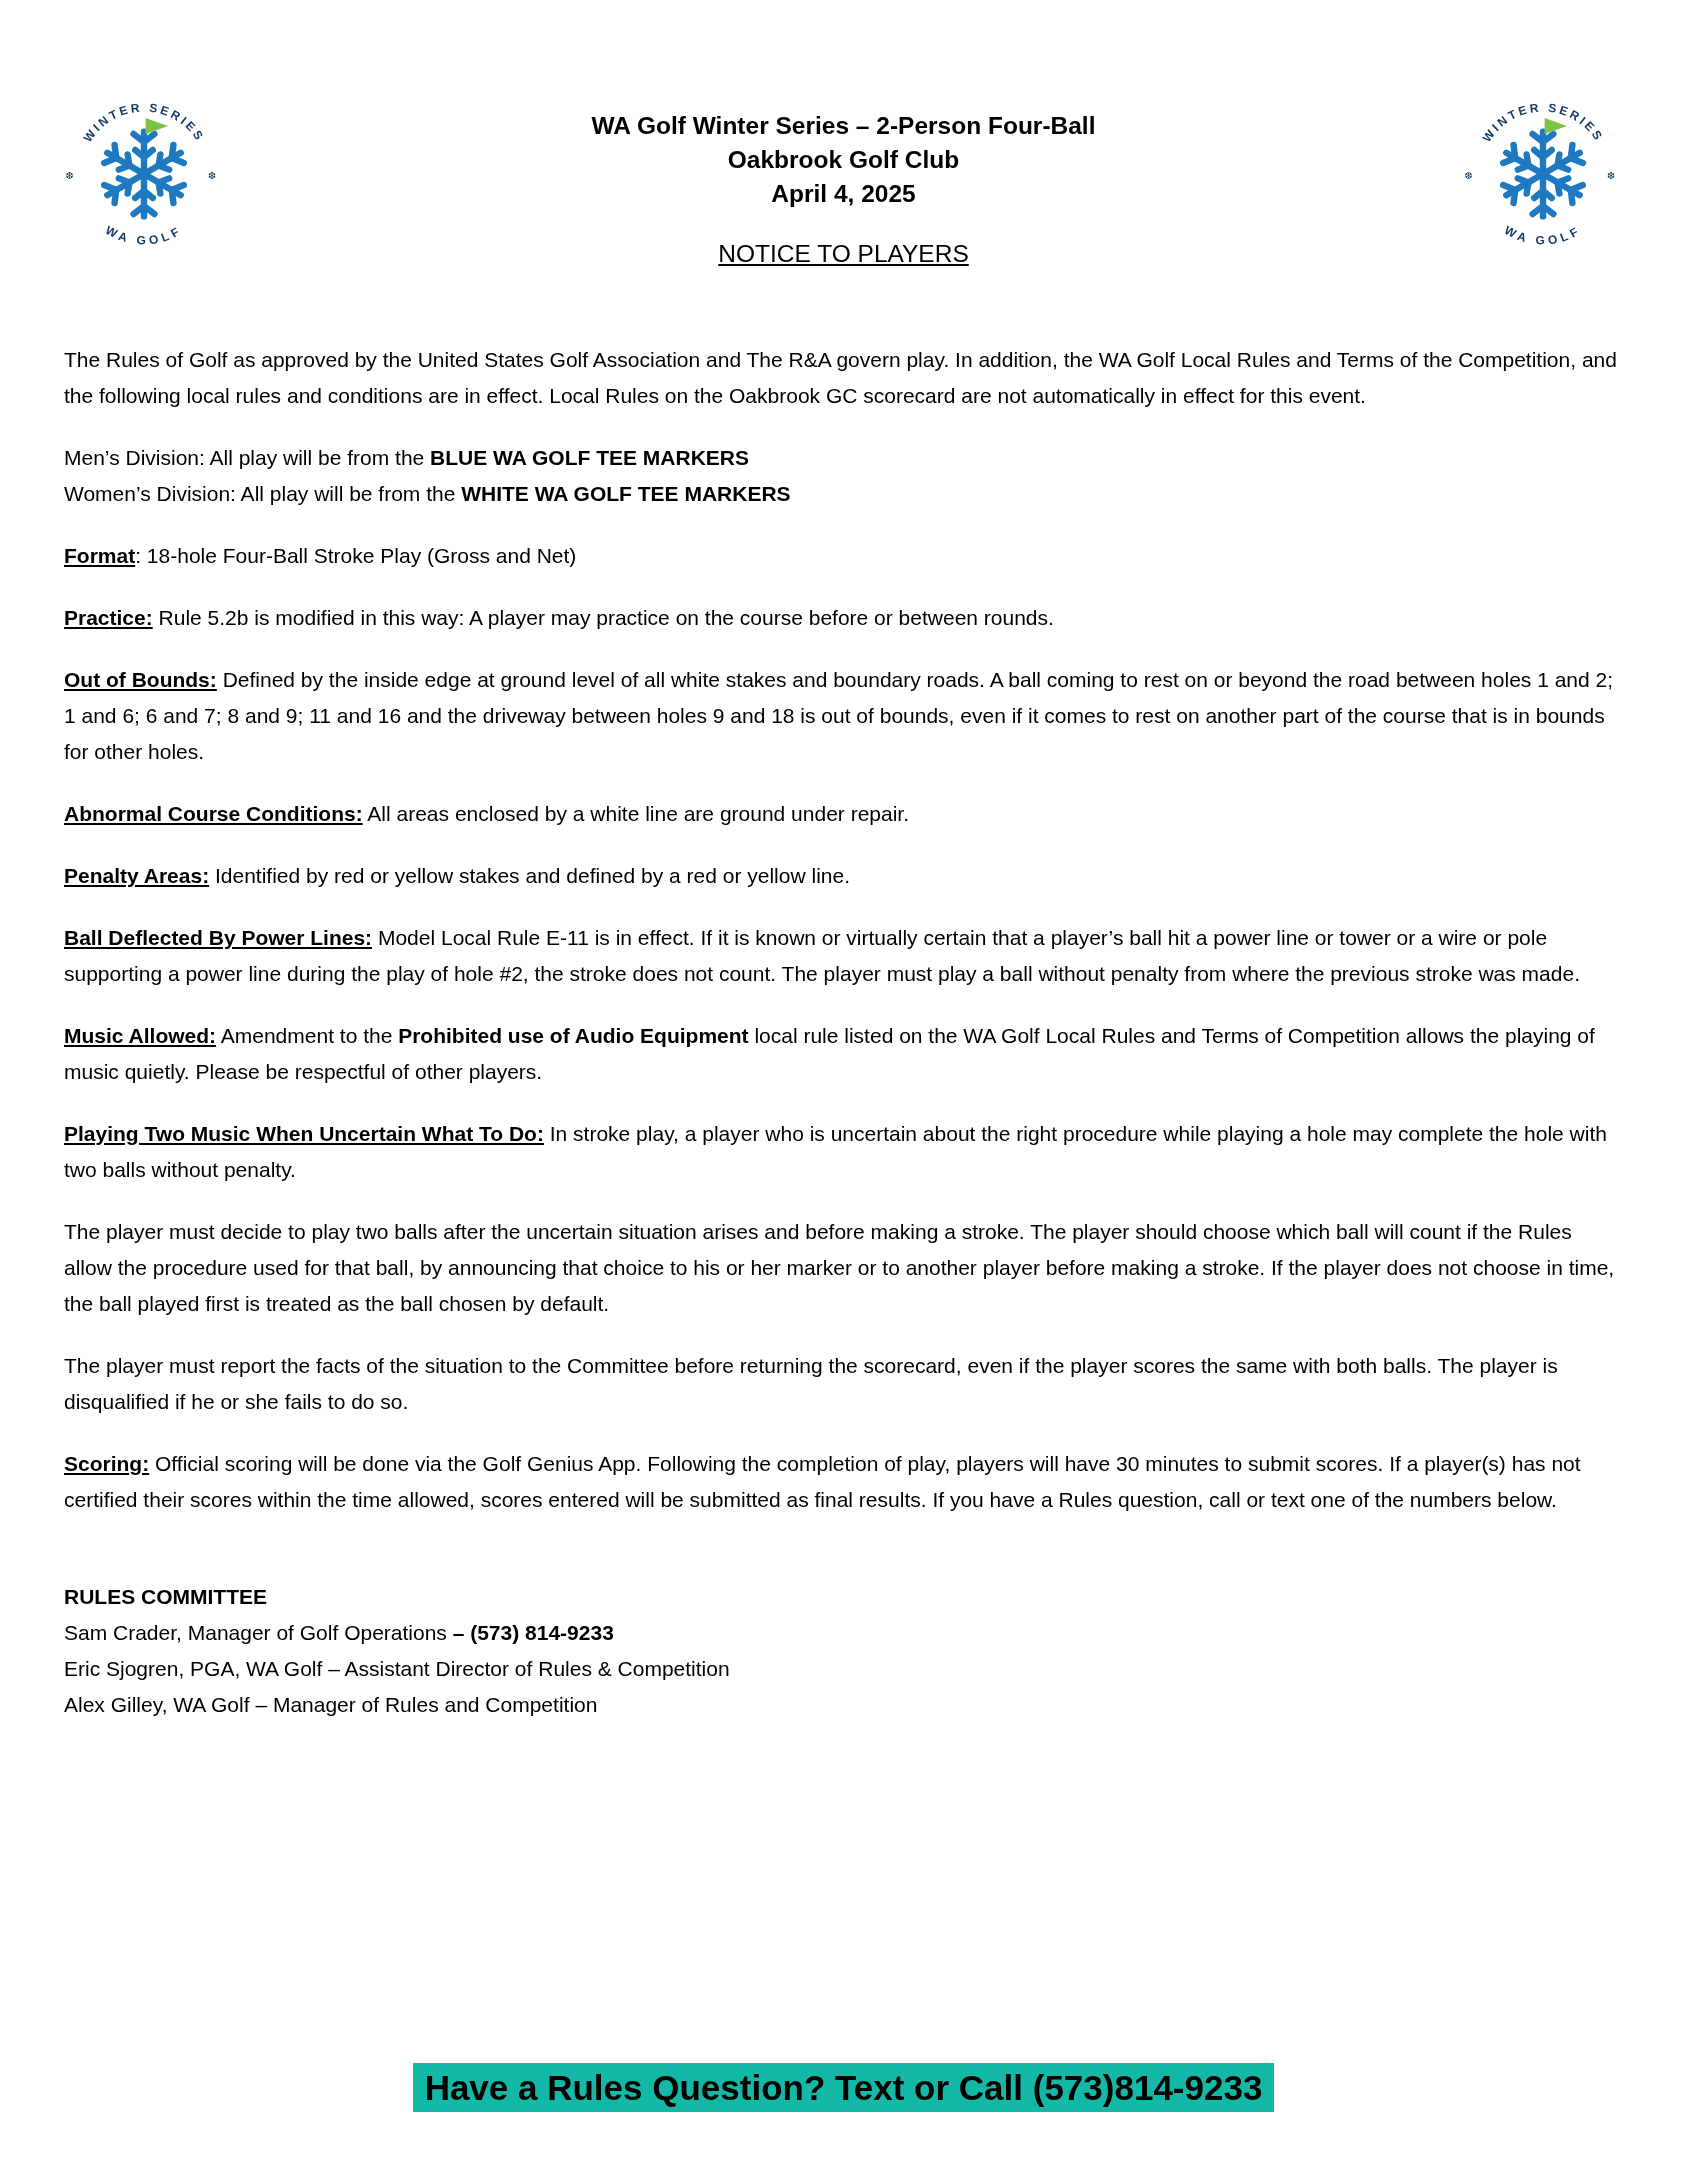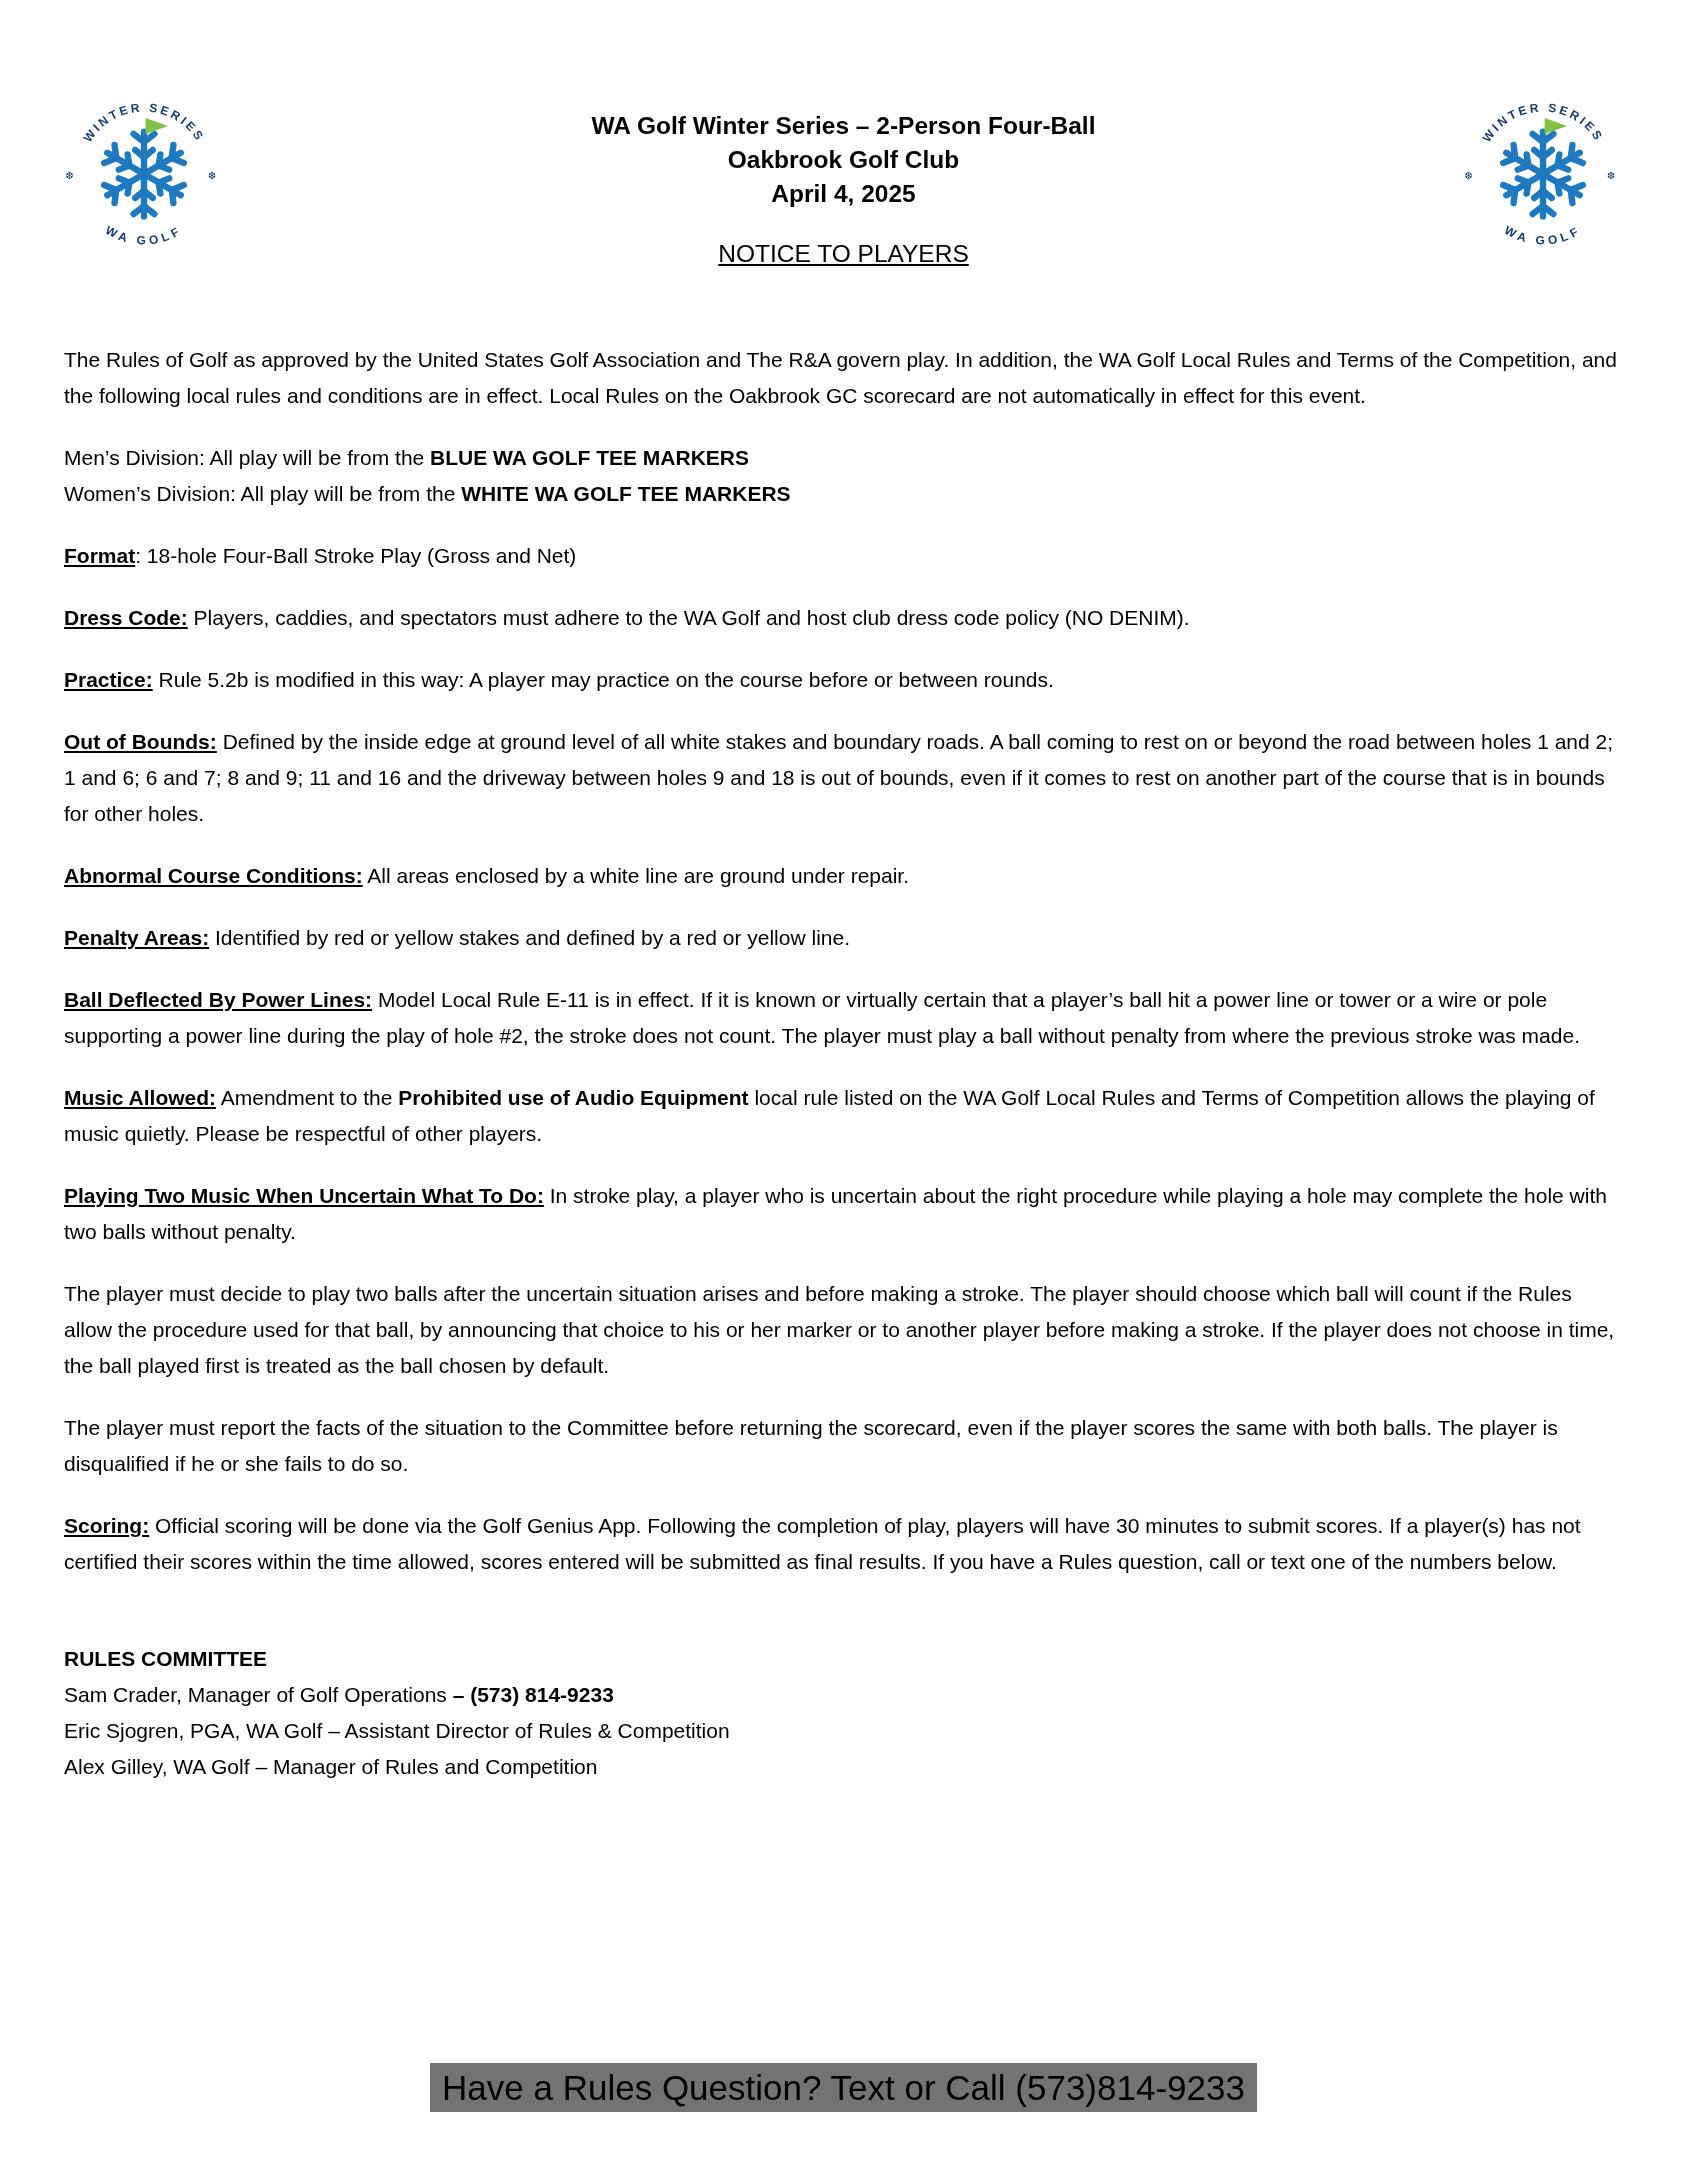--- a/index.html
+++ b/index.html
@@ -34,24 +34,25 @@
   .lead { font-weight: bold; text-decoration: underline; margin-top: 20px; }
   .b { font-weight: bold; }
 
   .committee { margin-top: 61px; }
   .committee p { margin: 0; }
   .committee-heading { font-weight: bold; }
 
   .footer-bar { position: absolute; left: 0; right: 0; top: 2063px; text-align: center; }
   .footer-highlight {
     display: inline-block;
-    background: #737373;
+    background: #14b8a6;
     font-size: 35px;
     line-height: 46px;
     padding: 1.7px 11.8px;
+    font-weight: bold;
   }
 </style>
 </head>
 <body>
 
 <div class="page">
 
   <header class="doc-header">
 
     <svg class="logo" viewBox="0 0 200 200">
@@ -118,21 +119,20 @@
   </header>
 
   <main class="doc-body">
 
     <p>The Rules of Golf as approved by the United States Golf Association and The R&amp;A govern play. In addition, the WA Golf Local Rules and Terms of the Competition, and the following local rules and conditions are in effect. Local Rules on the Oakbrook GC scorecard are not automatically in effect for this event.</p>
 
     <p><span>Men’s Division: All play will be from the </span><span class="b">BLUE WA GOLF TEE MARKERS</span><br><span>Women’s Division: All play will be from the </span><span class="b">WHITE WA GOLF TEE MARKERS</span></p>
 
     <p><span class="lead">Format</span><span>: 18-hole Four-Ball Stroke Play (Gross and Net)</span></p>
 
-    <p><span class="lead">Dress Code:</span><span> Players, caddies, and spectators must adhere to the WA Golf and host club dress code policy (NO DENIM).</span></p>
 
     <p><span class="lead">Practice:</span><span> Rule 5.2b is modified in this way: A player may practice on the course before or between rounds.</span></p>
 
     <p><span class="lead">Out of Bounds:</span><span> Defined by the inside edge at ground level of all white stakes and boundary roads. A ball coming to rest on or beyond the road between holes 1 and 2; 1 and 6; 6 and 7; 8 and 9; 11 and 16 and the driveway between holes 9 and 18 is out of bounds, even if it comes to rest on another part of the course that is in bounds for other holes.</span></p>
 
     <p><span class="lead">Abnormal Course Conditions:</span><span> All areas enclosed by a white line are ground under repair.</span></p>
 
     <p><span class="lead">Penalty Areas:</span><span> Identified by red or yellow stakes and defined by a red or yellow line.</span></p>
 
     <p><span class="lead">Ball Deflected By Power Lines:</span><span> Model Local Rule E-11 is in effect. If it is known or virtually certain that a player’s ball hit a power line or tower or a wire or pole supporting a power line during the play of hole #2, the stroke does not count. The player must play a ball without penalty from where the previous stroke was made.</span></p>

